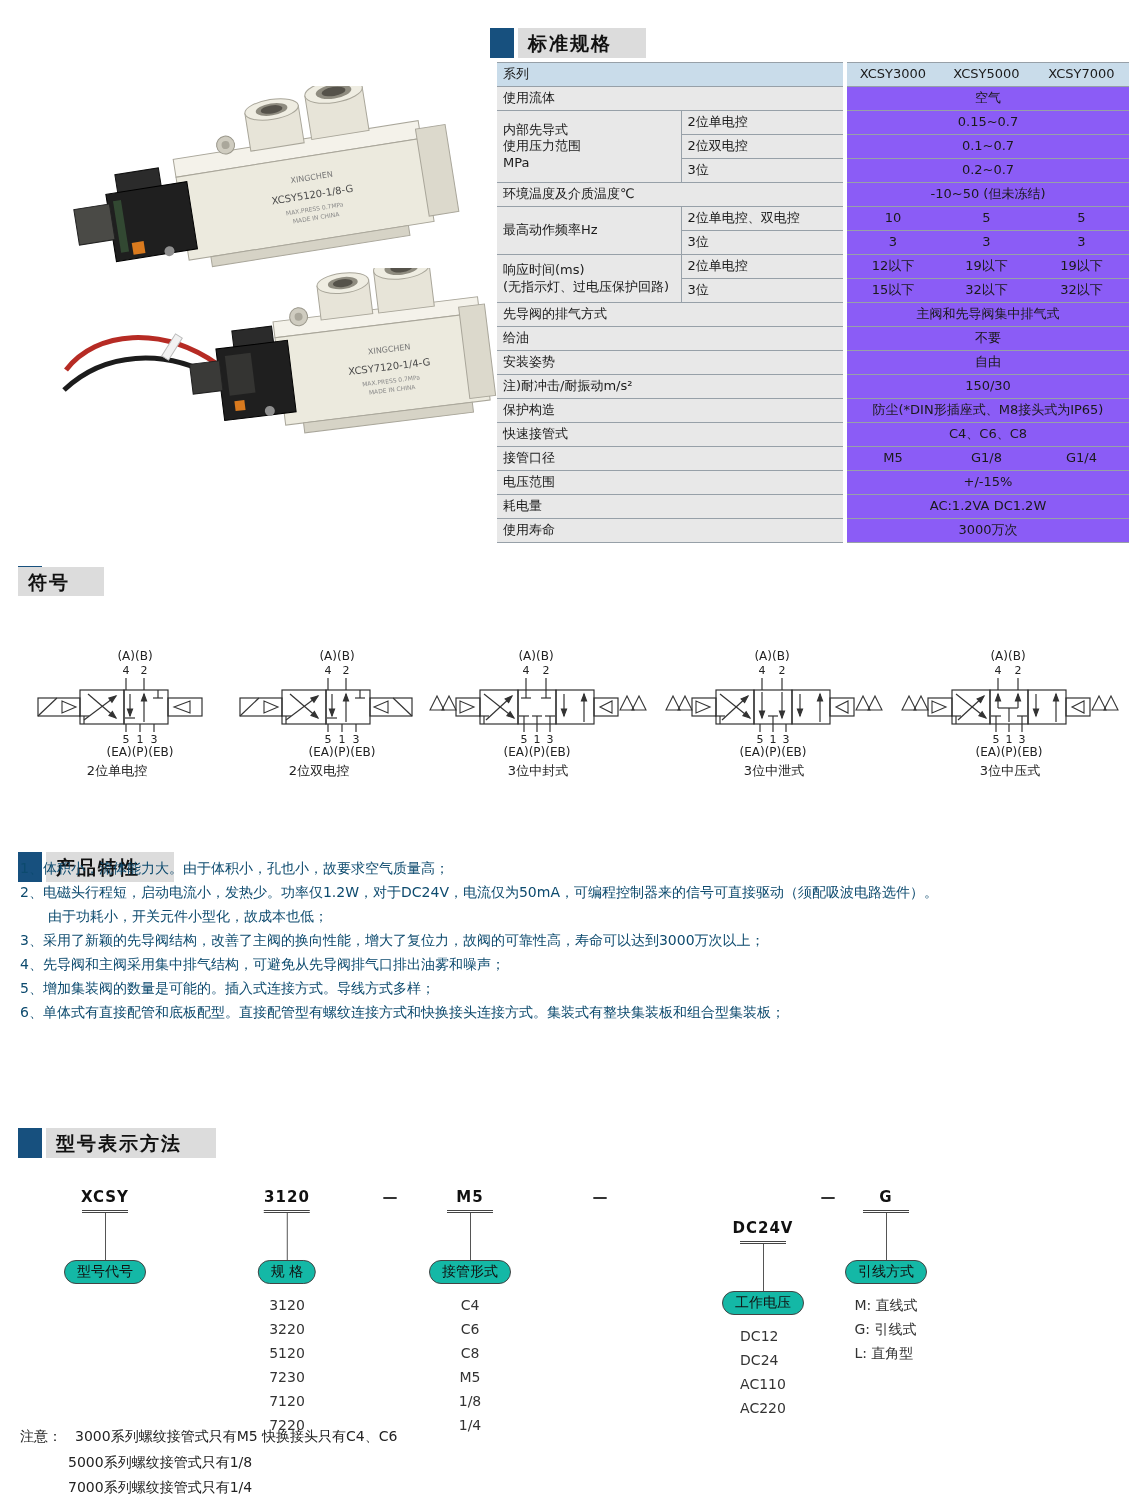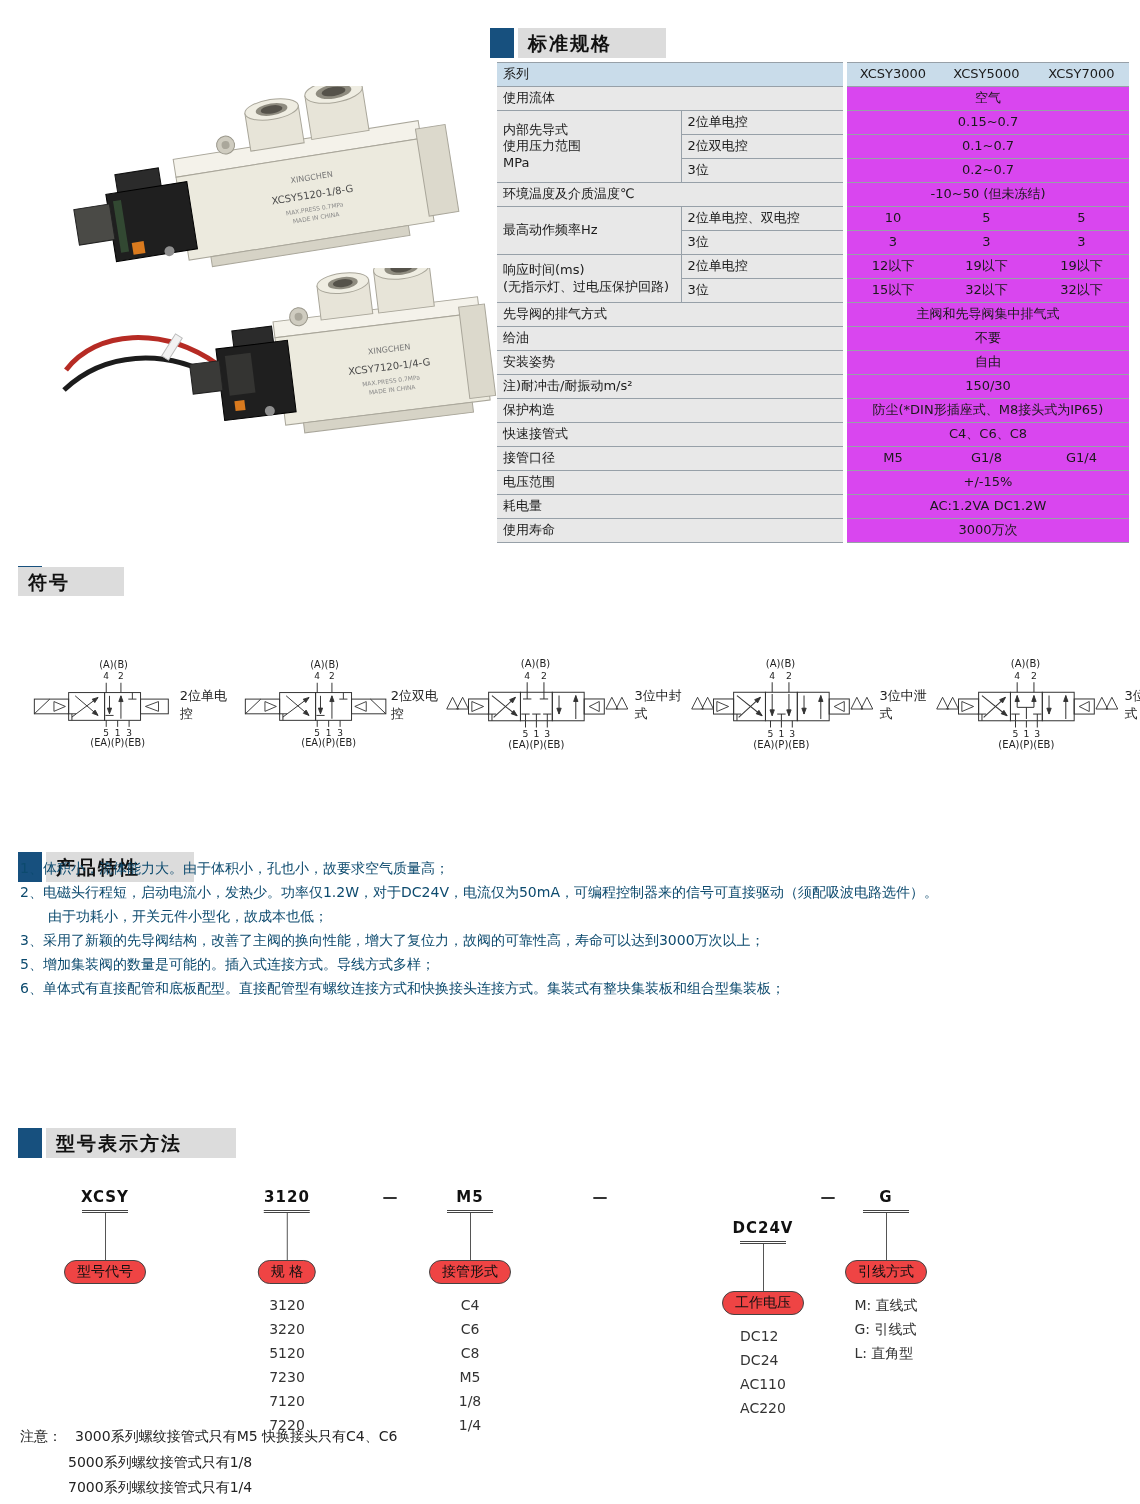--- a/index.html
+++ b/index.html
@@ -3,62 +3,62 @@
 <meta charset="utf-8">
 <style>
   html,body{margin:0;padding:0;background:#fff;}
   #page{position:relative;width:1140px;height:1504px;background:#fff;overflow:hidden;
         font-family:"DejaVu Sans","Liberation Sans",sans-serif;color:#1a1a1a;}
 
   
   .sec-header{position:absolute;display:flex;align-items:stretch;height:30px;}
   .sec-header .sq{width:24px;height:30px;background:#17507e;margin-right:4px;}
   .sec-header .bar{background:#dcdcdc;font-size:19px;font-weight:bold;color:#111;
-                   padding:3px 54px 0 10px;letter-spacing:2px;white-space:nowrap;}
+                   padding:3px 34px 0 10px;letter-spacing:2px;white-space:nowrap;}
 
   
   #spec-table-wrap{position:absolute;left:497px;top:62px;width:632px;}
   table.spec{border-collapse:collapse;width:100%;font-size:13px;table-layout:fixed;}
   table.spec td{border-top:1px solid #97a0a8;border-bottom:1px solid #97a0a8;
                 padding:2px 6px;height:19px;line-height:1.25;white-space:pre-line;
                 overflow:hidden;}
   td.l,td.s{background:#e8e8e8;text-align:left;}
   td.h{background:#c9dcea;}
   td.h.hl{text-align:left;}
   td.h.hv{text-align:center;font-weight:normal;}
   td.s{border-left:1px solid #97a0a8;}
-  td.v{background:#d946ef;text-align:center;}
+  td.v{background:#8b5cf6;text-align:center;}
   td.gap{border-left:4px solid #fff;}
   col.c-label{width:184px;}col.c-sub{width:164px;}
   col.c-v1{width:94px;}col.c-v2{width:95px;}col.c-v3{width:95px;}
 
   
   .photo{position:absolute;}
   #photo-1{left:62px;top:86px;}
   #photo-2{left:52px;top:268px;}
 
   
   #symbols-row{position:absolute;left:18px;top:648px;width:1108px;display:flex;
                justify-content:space-between;align-items:flex-start;}
-  .symbol-item{display:flex;flex-direction:row;align-items:center;}
+  .symbol-item{display:flex;flex-direction:column;align-items:center;}
   .symbol-caption{font-size:13px;color:#222;margin-top:2px;}
 
   
   #features-list{position:absolute;left:20px;top:856px;width:1104px;font-size:14px;
                  color:#0c4a6e;line-height:1.72;}
   .feature-item{padding-left:28px;text-indent:-28px;white-space:pre-line;}
 
   
   #model-diagram{position:absolute;left:0;top:1188px;width:1140px;height:230px;}
   .mcol{position:absolute;transform:translateX(-50%);display:flex;flex-direction:column;
         align-items:center;}
   .mcol .code{font-size:15px;font-weight:bold;color:#111;letter-spacing:1px;}
   .mcol .uline{width:46px;border-bottom:3px double #444;height:3px;margin-top:1px;}
   .mcol .vline{width:0;border-left:1px solid #555;height:47px;}
-  .mcol .pill{border:1px solid #444;border-radius:13px;background:#ef4444;font-size:14px;
+  .mcol .pill{border:1px solid #444;border-radius:13px;background:#14b8a6;font-size:14px;
               padding:2px 12px;white-space:nowrap;color:#111;text-align:right;}
   .mcol .opts{margin-top:9px;font-size:14px;color:#333;line-height:24px;text-align:center;}
   .mcol .opts.left{text-align:left;}
   .mcol-0{left:105px;}.mcol-1{left:287px;}.mcol-2{left:470px;}.mcol-3{left:763px;margin-top:31px;}.mcol-4{left:886px;}
   .mdash{position:absolute;top:0;font-size:15px;font-weight:bold;color:#333;
          transform:translateX(-50%);}
   .mdash-0{left:390px;}.mdash-1{left:600px;}.mdash-2{left:828px;}
 
   
   #notes{position:absolute;left:20px;top:1424px;font-size:14px;color:#222;line-height:1.8;}
@@ -500,20 +500,21 @@
 
   <div class="sec-header" style="left:18px;top:852px;">
     <div class="sq"></div>
     <div class="bar">产品特性</div>
   </div>
   <div id="features-list">
       <div class="feature-item">1、体积小，流体能力大。由于体积小，孔也小，故要求空气质量高；</div>
       <div class="feature-item">2、电磁头行程短，启动电流小，发热少。功率仅1.2W，对于DC24V，电流仅为50mA，可编程控制器来的信号可直接驱动（须配吸波电路选件）。
 由于功耗小，开关元件小型化，故成本也低；</div>
       <div class="feature-item">3、采用了新颖的先导阀结构，改善了主阀的换向性能，增大了复位力，故阀的可靠性高，寿命可以达到3000万次以上；</div>
+      <div class="feature-item">4、先导阀和主阀采用集中排气结构，可避免从先导阀排气口排出油雾和噪声；</div>
       <div class="feature-item">5、增加集装阀的数量是可能的。插入式连接方式。导线方式多样；</div>
       <div class="feature-item">6、单体式有直接配管和底板配型。直接配管型有螺纹连接方式和快换接头连接方式。集装式有整块集装板和组合型集装板；</div>
     </div>
 
   <div class="sec-header" style="left:18px;top:1128px;">
     <div class="sq"></div>
     <div class="bar">型号表示方法</div>
   </div>
   <div id="model-diagram">
       <div class="mcol mcol-0">

